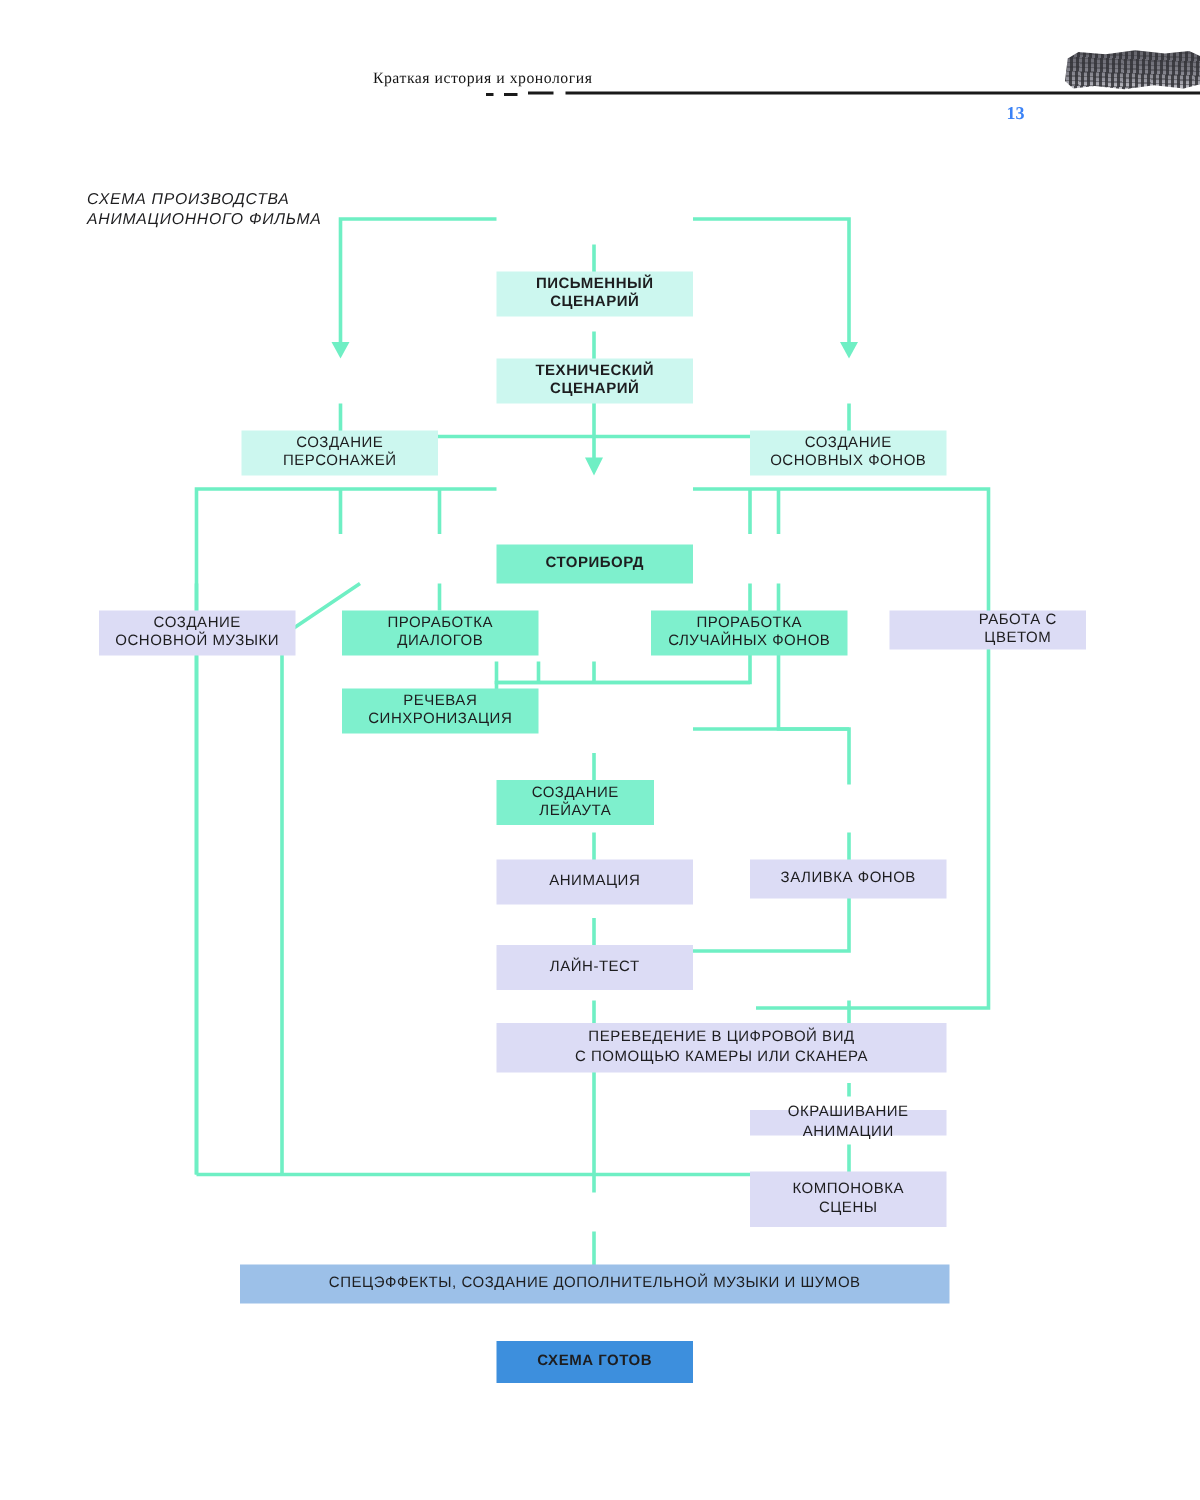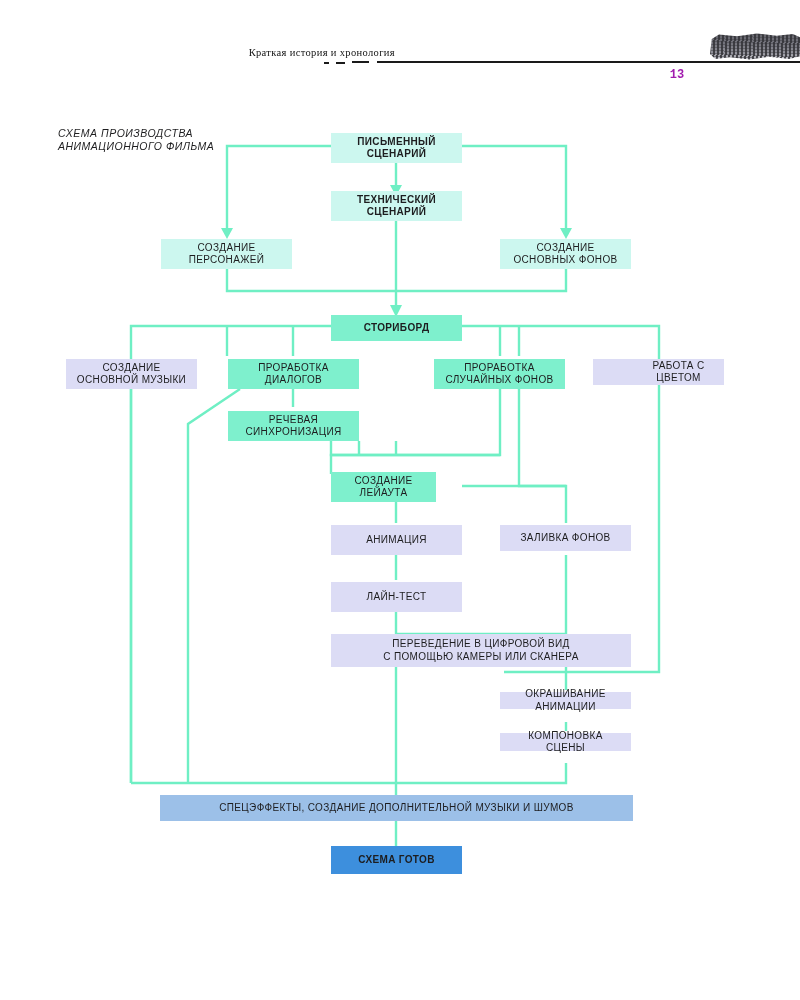--- a/index.html
+++ b/index.html
@@ -20,36 +20,36 @@
     position:absolute;left:710px;top:33px;width:90px;height:27px;
     background:
       repeating-linear-gradient(94deg, rgba(40,40,45,.85) 0 2px, rgba(255,255,255,0) 2px 4px),
       repeating-linear-gradient(2deg, rgba(60,60,66,.55) 0 1px, rgba(255,255,255,0) 1px 3px),
       linear-gradient(180deg,#5b5b63 0%,#6e6e77 40%,#8f8f98 75%,#c9c9cf 100%);
     clip-path:polygon(2% 22%,10% 6%,30% 12%,52% 2%,74% 10%,92% 4%,100% 16%,100% 86%,88% 96%,66% 88%,44% 98%,22% 90%,6% 96%,0% 78%);
     opacity:.95;
   }
   .hdr-pageno{
     position:absolute;left:664px;top:68px;width:26px;text-align:center;
-    font-family:Liberation Mono, monospace;
-    font-size:12px;font-weight:bold;color:#a21caf;
+    font-family:Liberation Serif, serif;
+    font-size:12px;font-weight:bold;color:#3b82f6;
   }
   
   #diagram{position:absolute;left:0;top:0;width:800px;height:1000px;border-radius:13px;}
   #wires{position:absolute;left:0;top:0;width:800px;height:1000px;}
   .caption{
     position:absolute;left:58px;top:127px;width:160px;
     font-size:10.5px;line-height:13.2px;font-style:italic;letter-spacing:.5px;
     color:#1d1d1f;
   }
   .node{
     position:absolute;box-sizing:border-box;
     display:flex;align-items:center;justify-content:center;text-align:center;
     font-size:10px;line-height:12.4px;letter-spacing:.35px;
-    padding:0 4px;white-space:pre-line;
+    padding:0 4px;white-space:pre-line;margin-top:48px;
   }
   .mint-light{background:#ccf7ef;}
   .mint-dark{background:#7ef0cd;}
   .lav{background:#dcdcf5;}
   .blue-light{background:#9cc0e8;}
   .blue-dark{background:#3d8fdd;}
   .bold{font-weight:bold;}
 </style>
 </head>
 <body>
@@ -162,19 +162,19 @@
 
   <div class="node mint-dark" style="left:331px;top:472px;width:105px;height:30px;">СОЗДАНИЕ ЛЕЙАУТА</div>
   <div class="node lav" style="left:331px;top:525px;width:131px;height:30px;">АНИМАЦИЯ</div>
   <div class="node lav" style="left:500px;top:525px;width:131px;height:26px;">ЗАЛИВКА ФОНОВ</div>
   <div class="node lav" style="left:331px;top:582px;width:131px;height:30px;">ЛАЙН-ТЕСТ</div>
 
   <div class="node lav" style="left:331px;top:634px;width:300px;height:33px;">ПЕРЕВЕДЕНИЕ В ЦИФРОВОЙ ВИД
 С ПОМОЩЬЮ КАМЕРЫ ИЛИ СКАНЕРА</div>
   <div class="node lav" style="left:500px;top:692px;width:131px;height:17px;">ОКРАШИВАНИЕ
 АНИМАЦИИ</div>
-  <div class="node lav" style="left:500px;top:733px;width:131px;height:18px;">КОМПОНОВКА
+  <div class="node lav" style="left:500px;top:733px;width:131px;height:37px;">КОМПОНОВКА
 СЦЕНЫ</div>
 
   <div class="node blue-light" style="left:160px;top:795px;width:473px;height:26px;">СПЕЦЭФФЕКТЫ, СОЗДАНИЕ ДОПОЛНИТЕЛЬНОЙ МУЗЫКИ И ШУМОВ</div>
   <div class="node blue-dark bold" style="left:331px;top:846px;width:131px;height:28px;">СХЕМА ГОТОВ</div>
 
 </div>
 
 </body></html>

